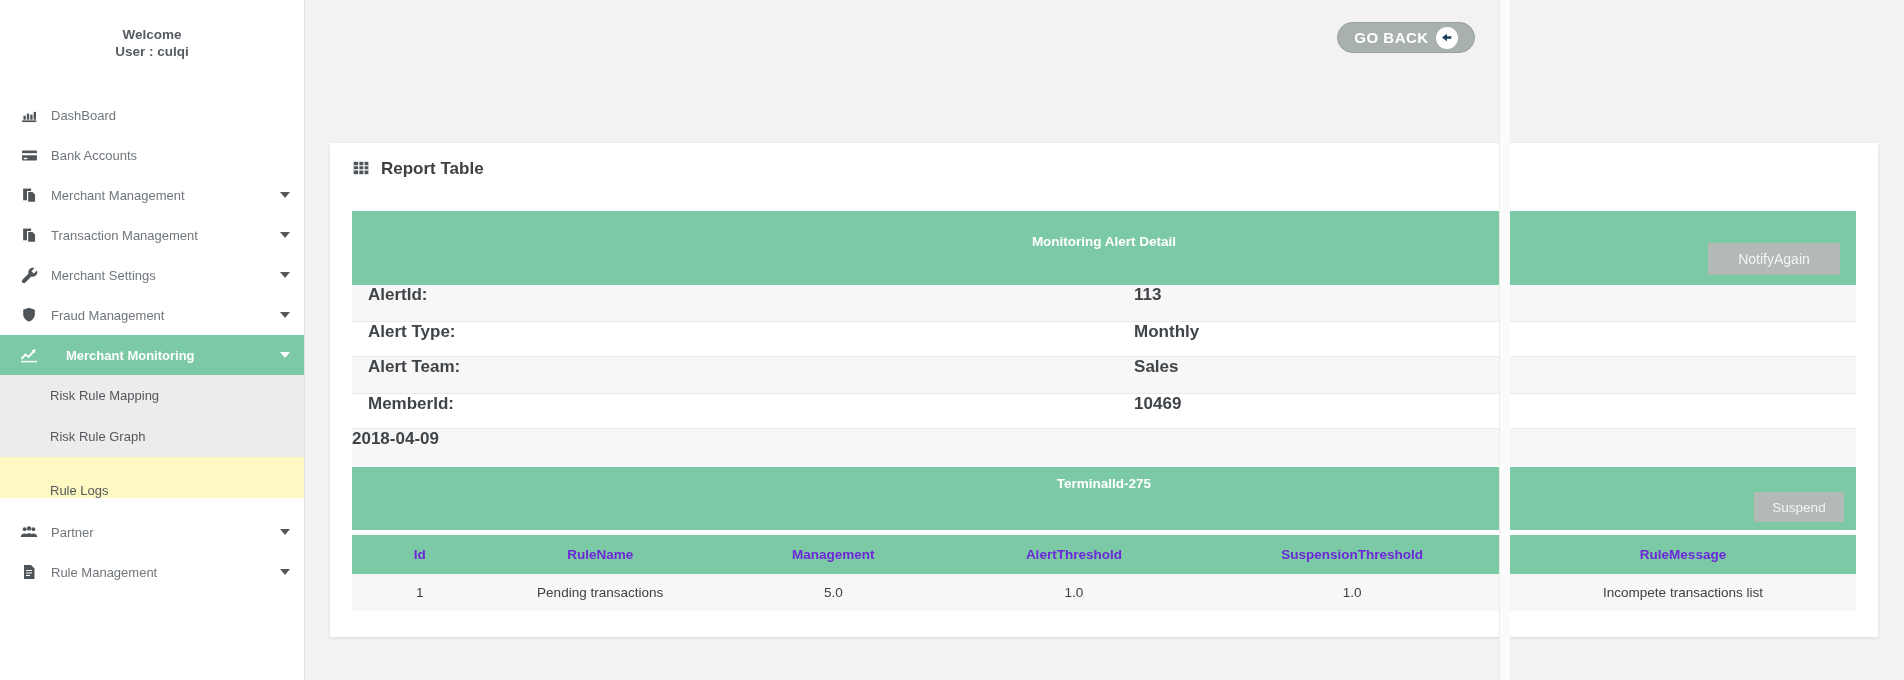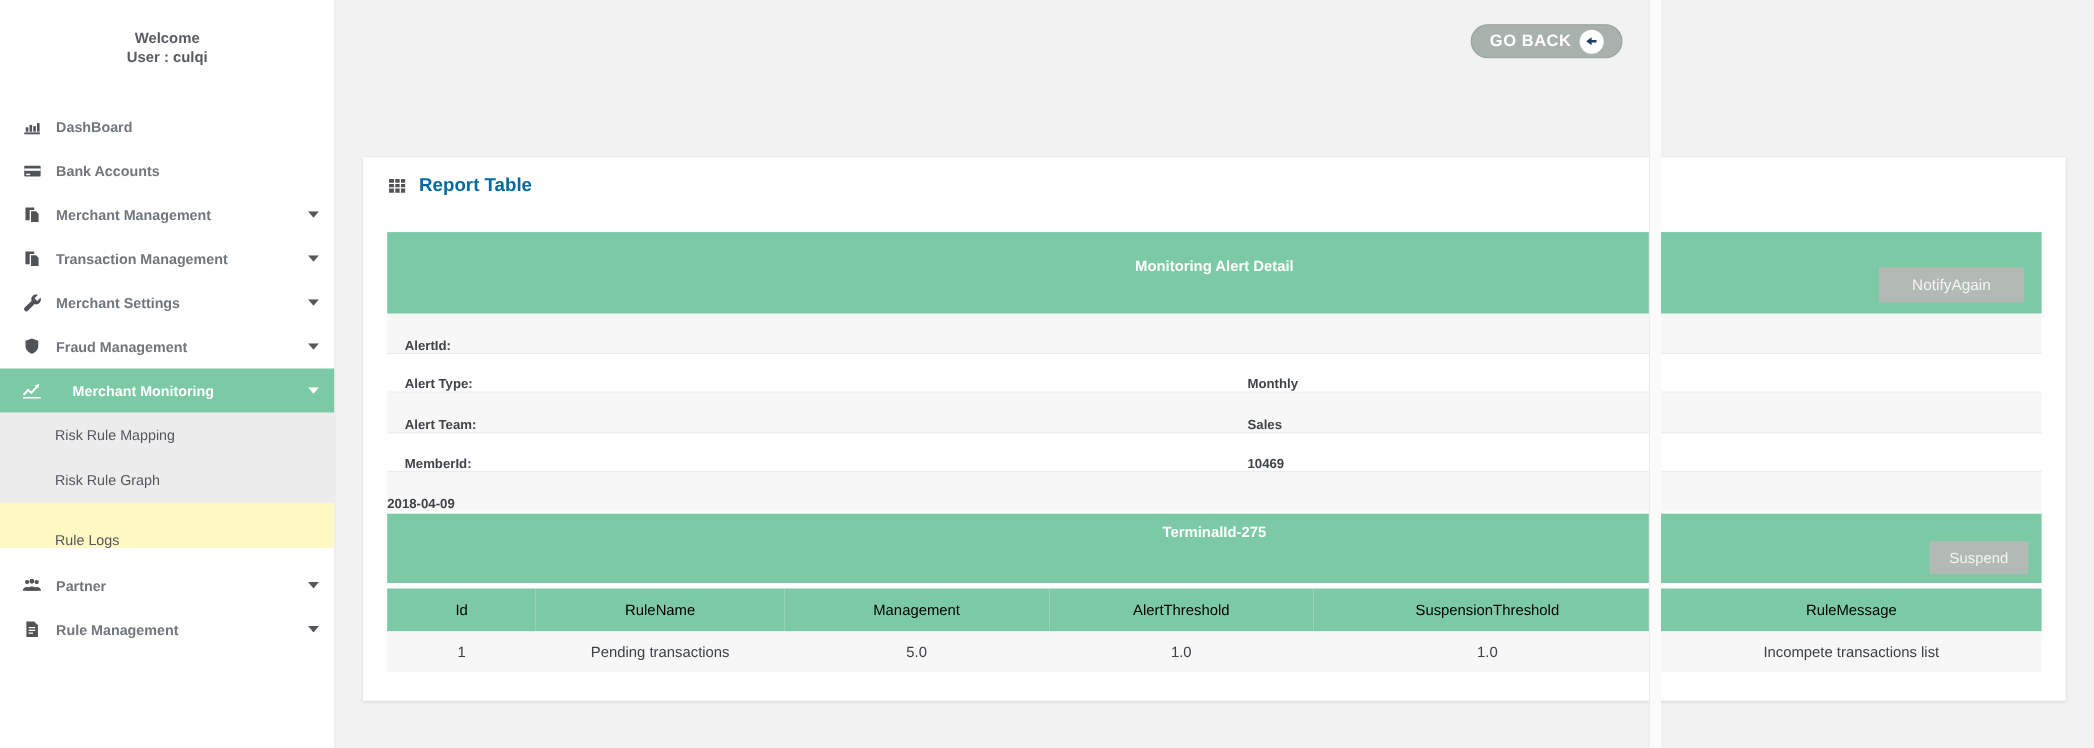--- a/index.html
+++ b/index.html
@@ -24,21 +24,21 @@
     overflow:hidden;
   }
   .welcome{
     margin-top:26px;text-align:center;
     font-size:13.5px;font-weight:bold;color:#565c62;line-height:17px;
   }
   .nav{margin-top:35px;}
   .nav-item{
     height:40px;display:flex;align-items:center;
     padding:0 14px 0 20px;cursor:pointer;
-    color:#70767b;font-size:13px;position:relative;font-weight:bold;
+    color:#70767b;font-size:13px;position:relative;
   }
   .nav-icon{width:18px;height:18px;margin-right:13px;color:#4e5458;display:inline-flex;align-items:center;justify-content:center;flex:none;}
   .nav-label{flex:1;white-space:nowrap;}
   .caret{width:10px;height:6px;color:#55585a;display:inline-flex;flex:none;}
   .nav-item.active{background:var(--accent-green,#7cc9a5);color:#ffffff;font-weight:bold;gap:15px;}
   .nav-item.active .nav-icon,.nav-item.active .caret{color:#ffffff;}
   .submenu{background:#ececec;}
   .submenu-item{
     height:41px;display:flex;align-items:center;
     padding-left:50px;font-size:13px;color:#54585c;cursor:pointer;
@@ -59,23 +59,23 @@
   .go-back-circle{
     width:22px;height:22px;border-radius:50%;background:#ffffff;
     display:inline-flex;align-items:center;justify-content:center;flex:none;
   }
   .card{
     position:absolute;left:25px;top:143px;width:1548px;
     background:#ffffff;box-shadow:0 1px 3px rgba(0,0,0,.10);
     padding:10px 22px 26px 22px;
   }
   .card-title{
-    display:flex;align-items:center;gap:11px;
+    display:flex;align-items:flex-start;gap:11px;
     margin:6px 0 32px 0;
-    font-size:17px;font-weight:bold;color:#0369a1;
+    font-size:17px;font-weight:bold;color:#404040;
   }
   .card-title .t-icon{width:18px;height:18px;color:#4d5358;display:inline-flex;}
 
   .section-header{
     position:relative;background:var(--accent-green,#7cc9a5);color:#ffffff;
   }
   .section-header .sec-title{
     text-align:center;font-weight:bold;font-size:13.5px;
   }
   .sec-btn{
@@ -85,32 +85,32 @@
   }
   .header-alert{height:74px;}
   .header-alert .sec-title{padding-top:23px;}
   .header-alert .sec-btn{right:16px;bottom:10px;width:132px;height:32px;font-size:14px;}
   .header-terminal{height:63px;margin-top:2px;}
   .header-terminal .sec-title{padding-top:9px;}
   .header-terminal .sec-btn{right:12px;bottom:8px;width:90px;height:30px;font-size:13.5px;}
 
   .detail-rows{width:100%;}
   .detail-row{
-    height:36px;display:flex;align-items:flex-end;
-    font-size:12px;font-weight:bold;color:#3f4449;
+    height:36px;display:flex;align-items:flex-start;
+    font-size:17px;font-weight:bold;color:#3f4449;
   }
   .detail-row.shade{background:#f7f7f7;}
   .detail-row.plain{background:#ffffff;border-top:1px solid #e8e8e8;border-bottom:1px solid #e8e8e8;}
   .detail-label{width:52%;padding-left:16px;}
   .detail-value{flex:1;text-align:left;}
 
   .rules-table{width:100%;border-collapse:collapse;margin-top:5px;}
   .rules-table th{
-    background:var(--accent-green,#7cc9a5);color:#000000;
-    font-size:13.5px;font-weight:normal;height:39px;text-align:center;
+    background:var(--accent-green,#7cc9a5);color:#6d28d9;
+    font-size:13.5px;font-weight:bold;height:39px;text-align:center;
   }
   .rules-table td{
     background:#f7f7f7;height:37px;text-align:center;
     font-size:13.5px;color:#3c4146;
   }
   .scrollbar-track{
     position:absolute;top:0;right:6px;width:11px;height:680px;
     background:#fbfbfb;border-left:1px solid #ececec;
   }
 </style>
@@ -300,20 +300,21 @@
       </div>
 
       <div class="section-header header-alert">
         <div class="sec-title">Monitoring Alert Detail</div>
         <button class="sec-btn">NotifyAgain</button>
       </div>
 
       <div class="detail-rows">
         <div class="detail-row shade">
           <div class="detail-label">AlertId:</div>
+          <div class="detail-value">113</div>
         </div>
         <div class="detail-row plain">
           <div class="detail-label">Alert Type:</div>
           <div class="detail-value">Monthly</div>
         </div>
         <div class="detail-row shade">
           <div class="detail-label">Alert Team:</div>
           <div class="detail-value">Sales</div>
         </div>
         <div class="detail-row plain">

